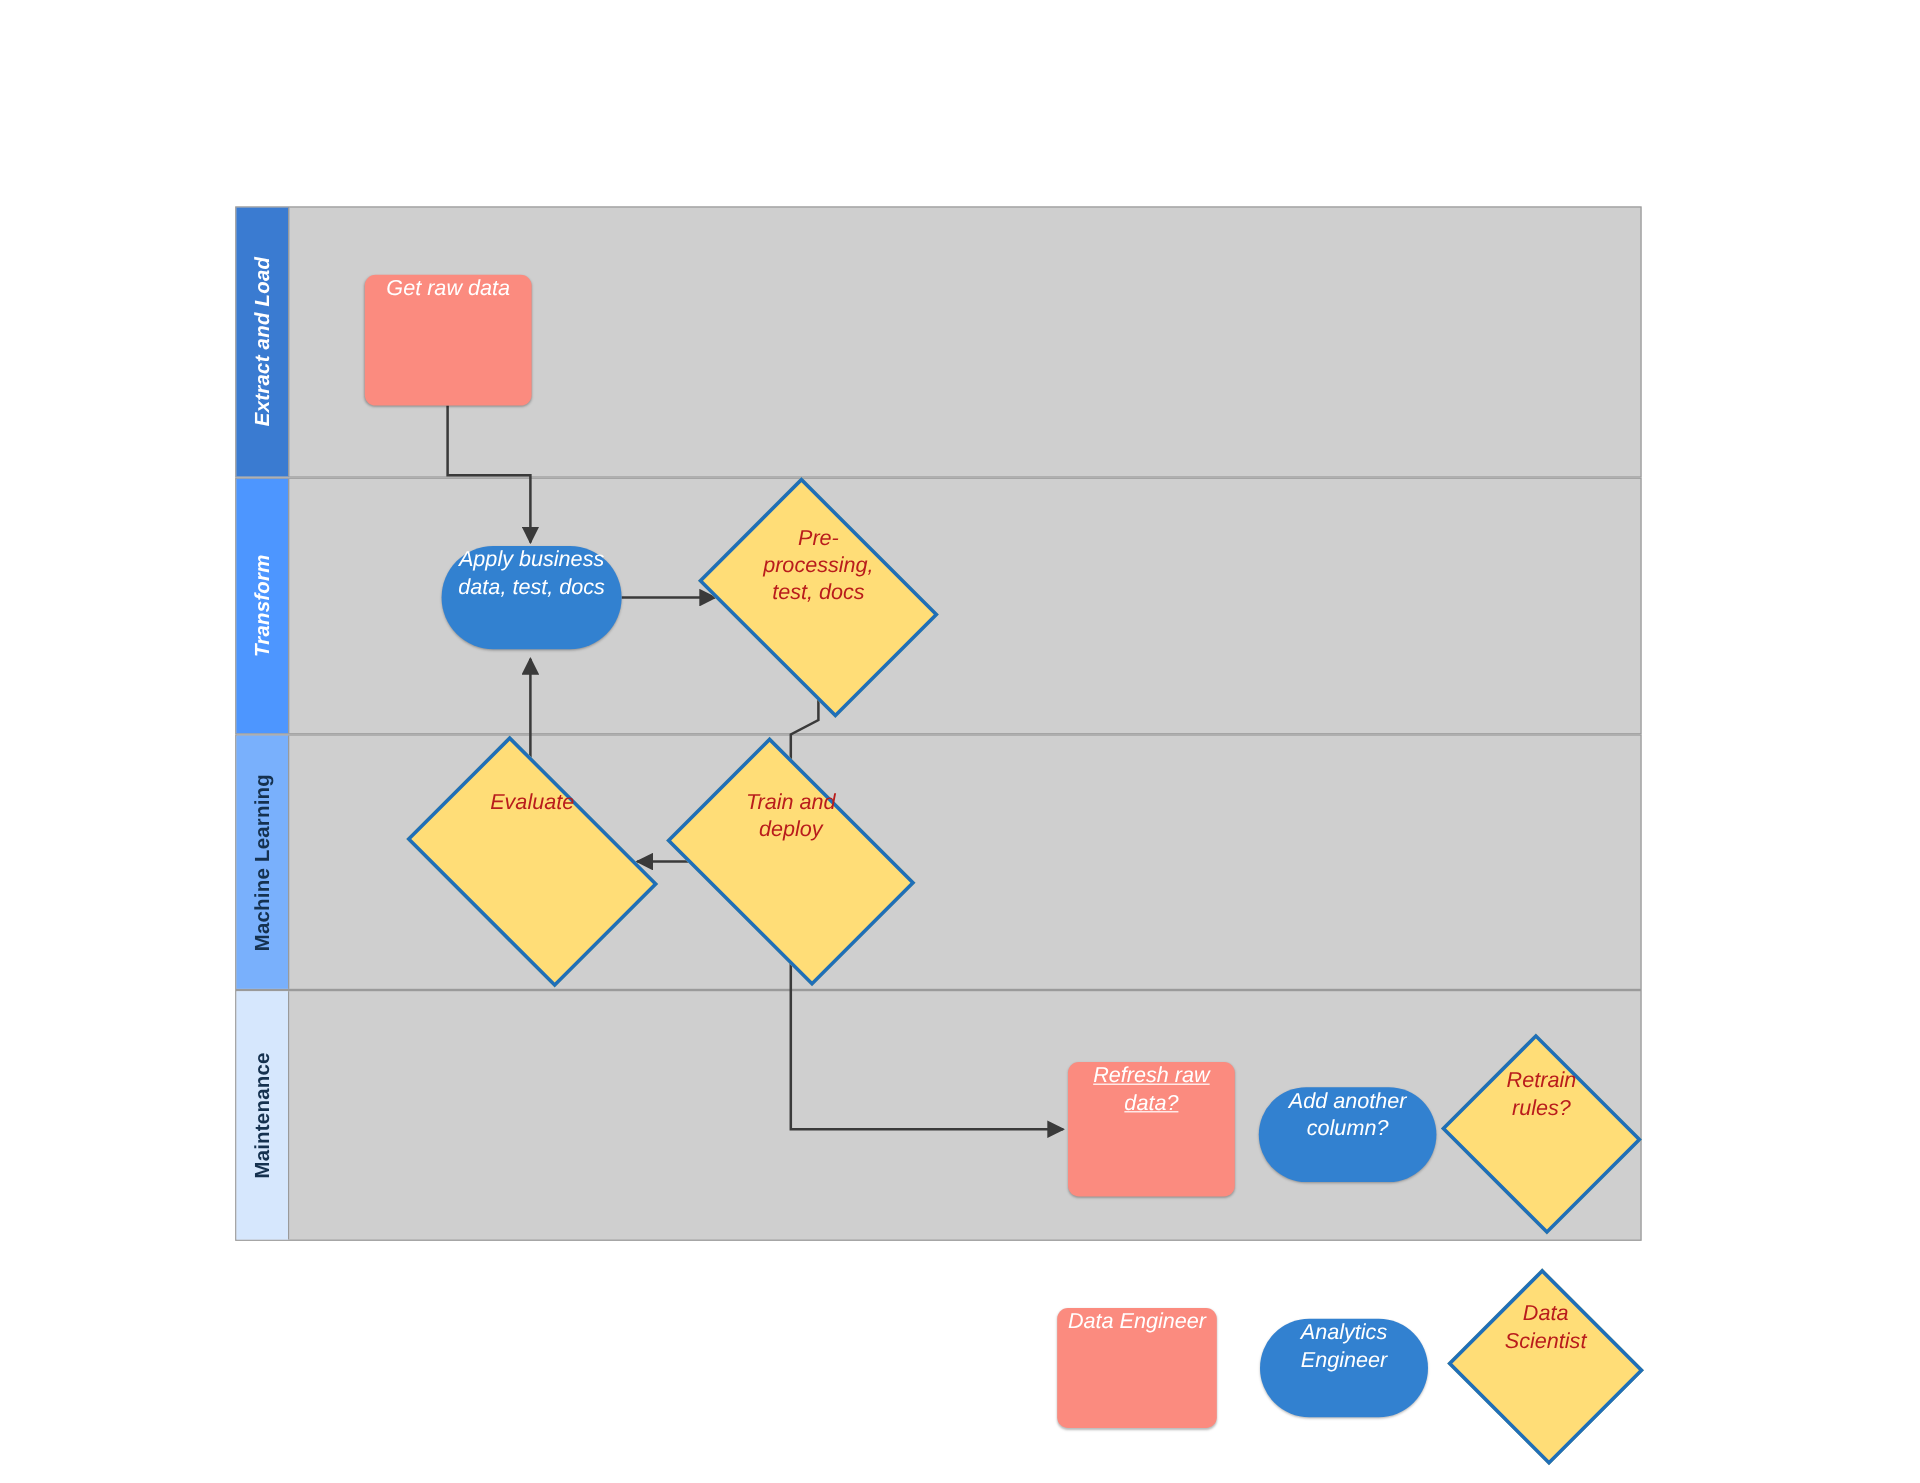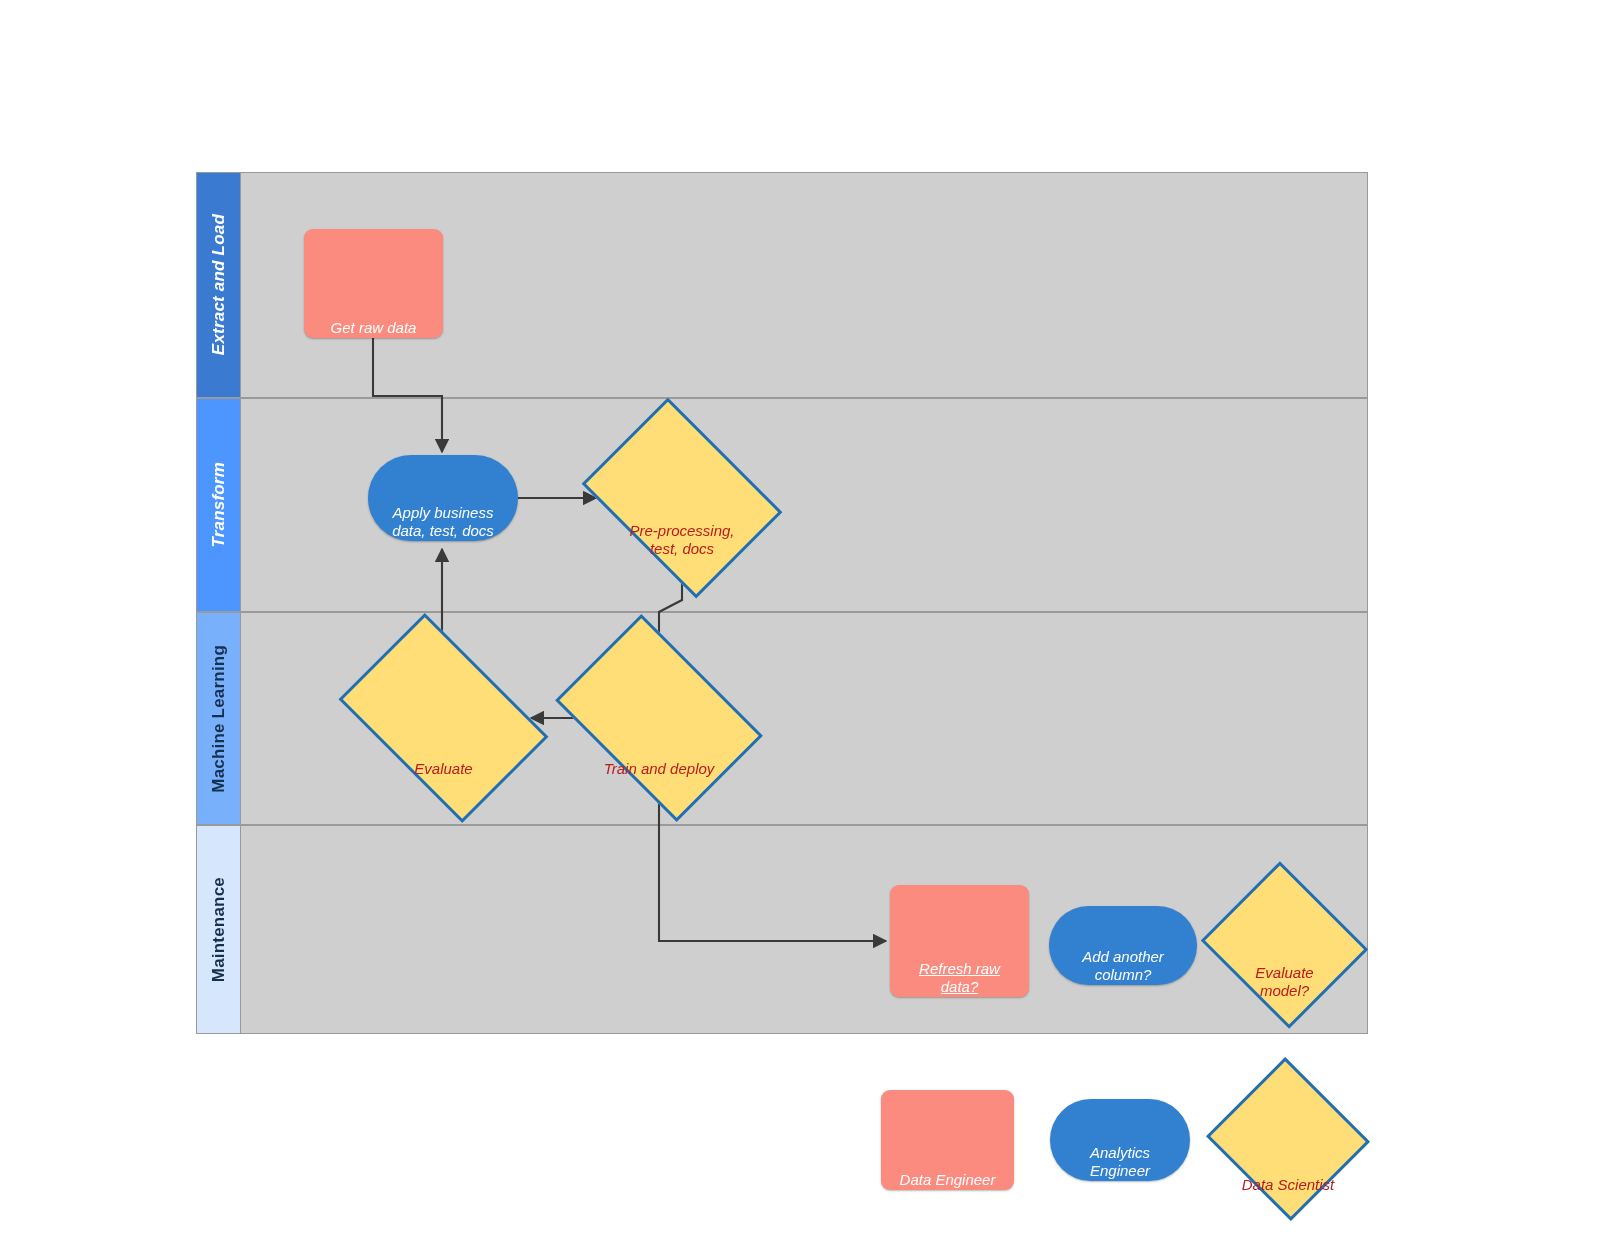--- a/index.html
+++ b/index.html
@@ -21,22 +21,22 @@
   .lane-body{position:absolute;left:44px;top:0;right:0;bottom:0;}
 
   
   .lane-h1{background:#3a7bd1;color:#ffffff;}
   .lane-h2{background:#4d96ff;color:#ffffff;}
   .lane-h3{background:#79b0fc;color:#15314f;}
   .lane-h4{background:#d6e7fd;color:#15314f;}
   .lane-h3 span,.lane-h4 span{font-style:normal;}
 
   
-  .node{position:absolute;display:flex;align-items:flex-end;justify-content:center;
-        text-align:center;font-size:15px;font-style:italic;line-height:1.25;
+  .node{position:absolute;display:flex;align-items:flex-start;justify-content:center;
+        text-align:center;font-size:18px;font-style:italic;line-height:1.25;
         box-sizing:border-box;}
   .node .lbl{display:block;padding:0 8px;pointer-events:none;}
 
   .n-proc{background:#fb8b7f;color:#ffffff;border-radius:9px;
           box-shadow:0 1px 2px rgba(0,0,0,.28);}
   .n-round{background:#3281d0;color:#ffffff;border-radius:999px;
           box-shadow:0 1px 2px rgba(0,0,0,.28);}
 
   .n-dia{background:transparent;}
   .n-dia .dia-bg{position:absolute;inset:0;background:#ffdd77;
@@ -134,21 +134,21 @@
 <div class="node n-proc" style="left:890px;top:885px;width:139px;height:112px;text-decoration:underline;">
   <span class="lbl" style="max-width:110px;">Refresh raw data?</span>
 </div>
 
 <div class="node n-round" style="left:1049px;top:906px;width:148px;height:79px;">
   <span class="lbl" style="max-width:112px;">Add another column?</span>
 </div>
 
 <div class="node n-dia" style="left:1222px;top:889px;width:125px;height:112px;">
   <span class="dia-bg"></span>
-  <span class="lbl" style="max-width:118px;">Evaluate model?</span>
+  <span class="lbl" style="max-width:118px;">Retrain rules?</span>
 </div>
 
 <div id="legend">
 
   <div class="node n-round" style="left:854px;top:14px;width:140px;height:82px;">
     <span class="lbl" style="max-width:104px;">Analytics Engineer</span>
   </div>
 
   <div class="node n-proc" style="left:685px;top:5px;width:133px;height:100px;">
     <span class="lbl">Data Engineer</span>

